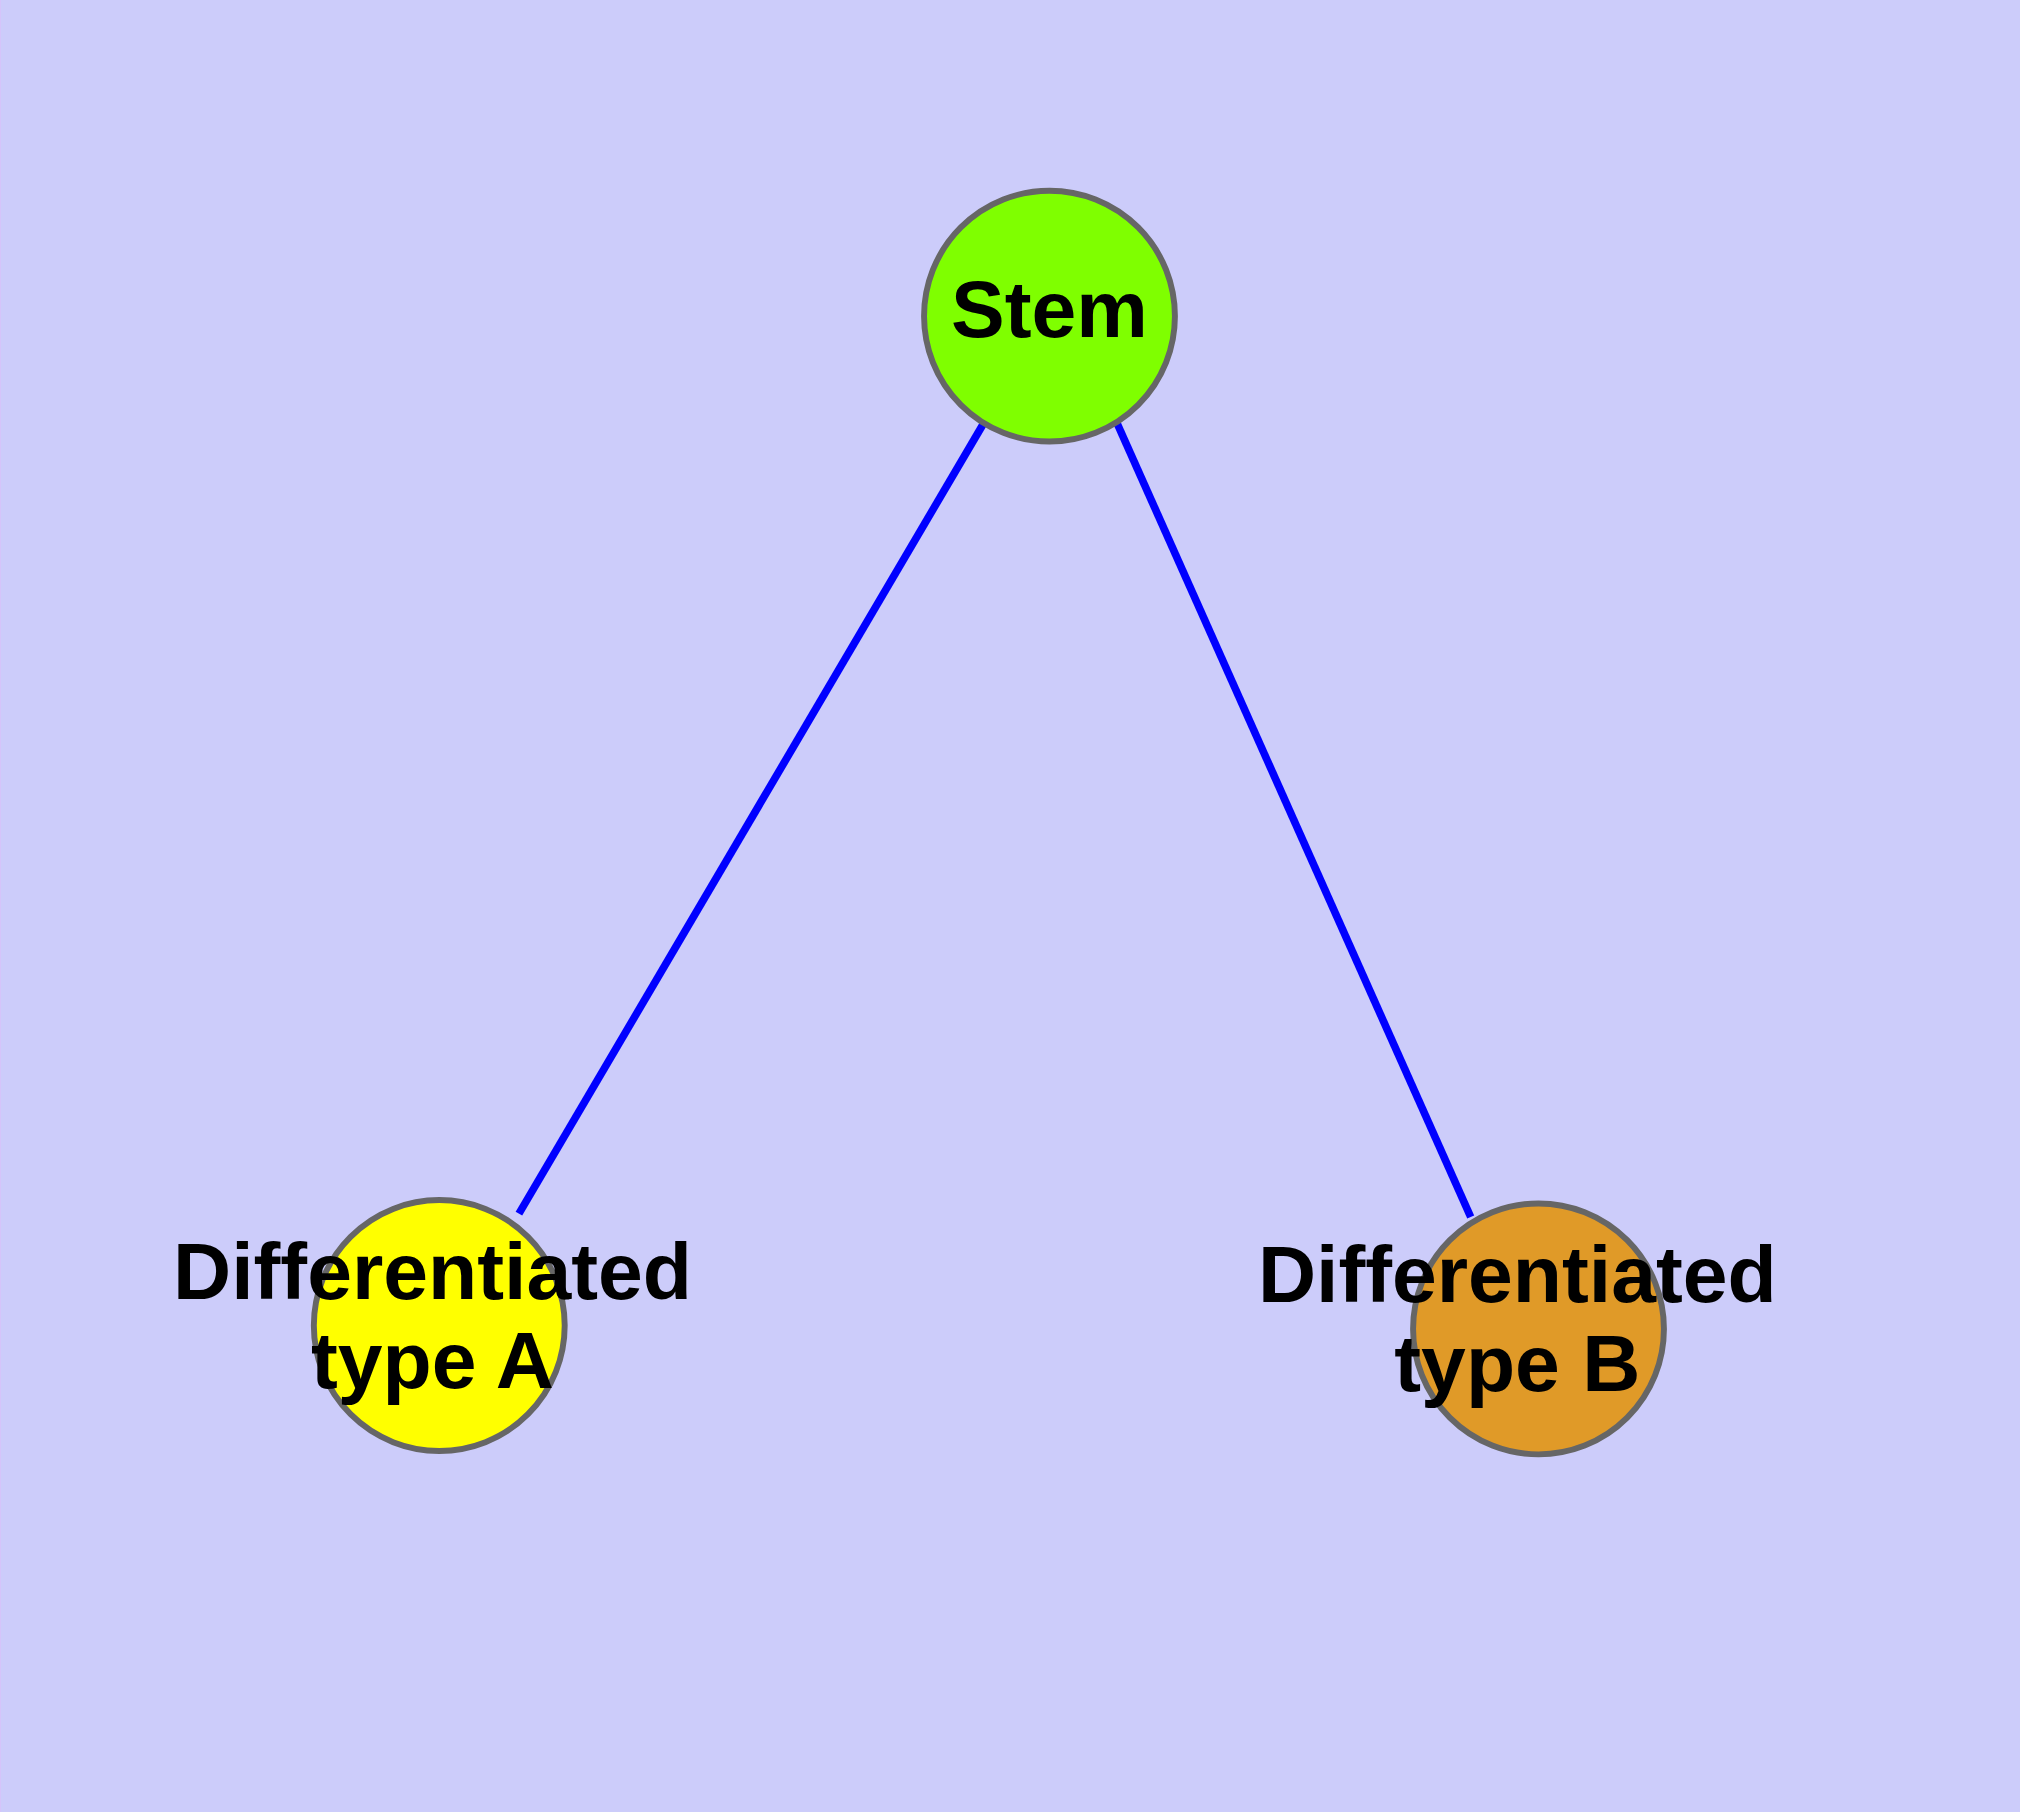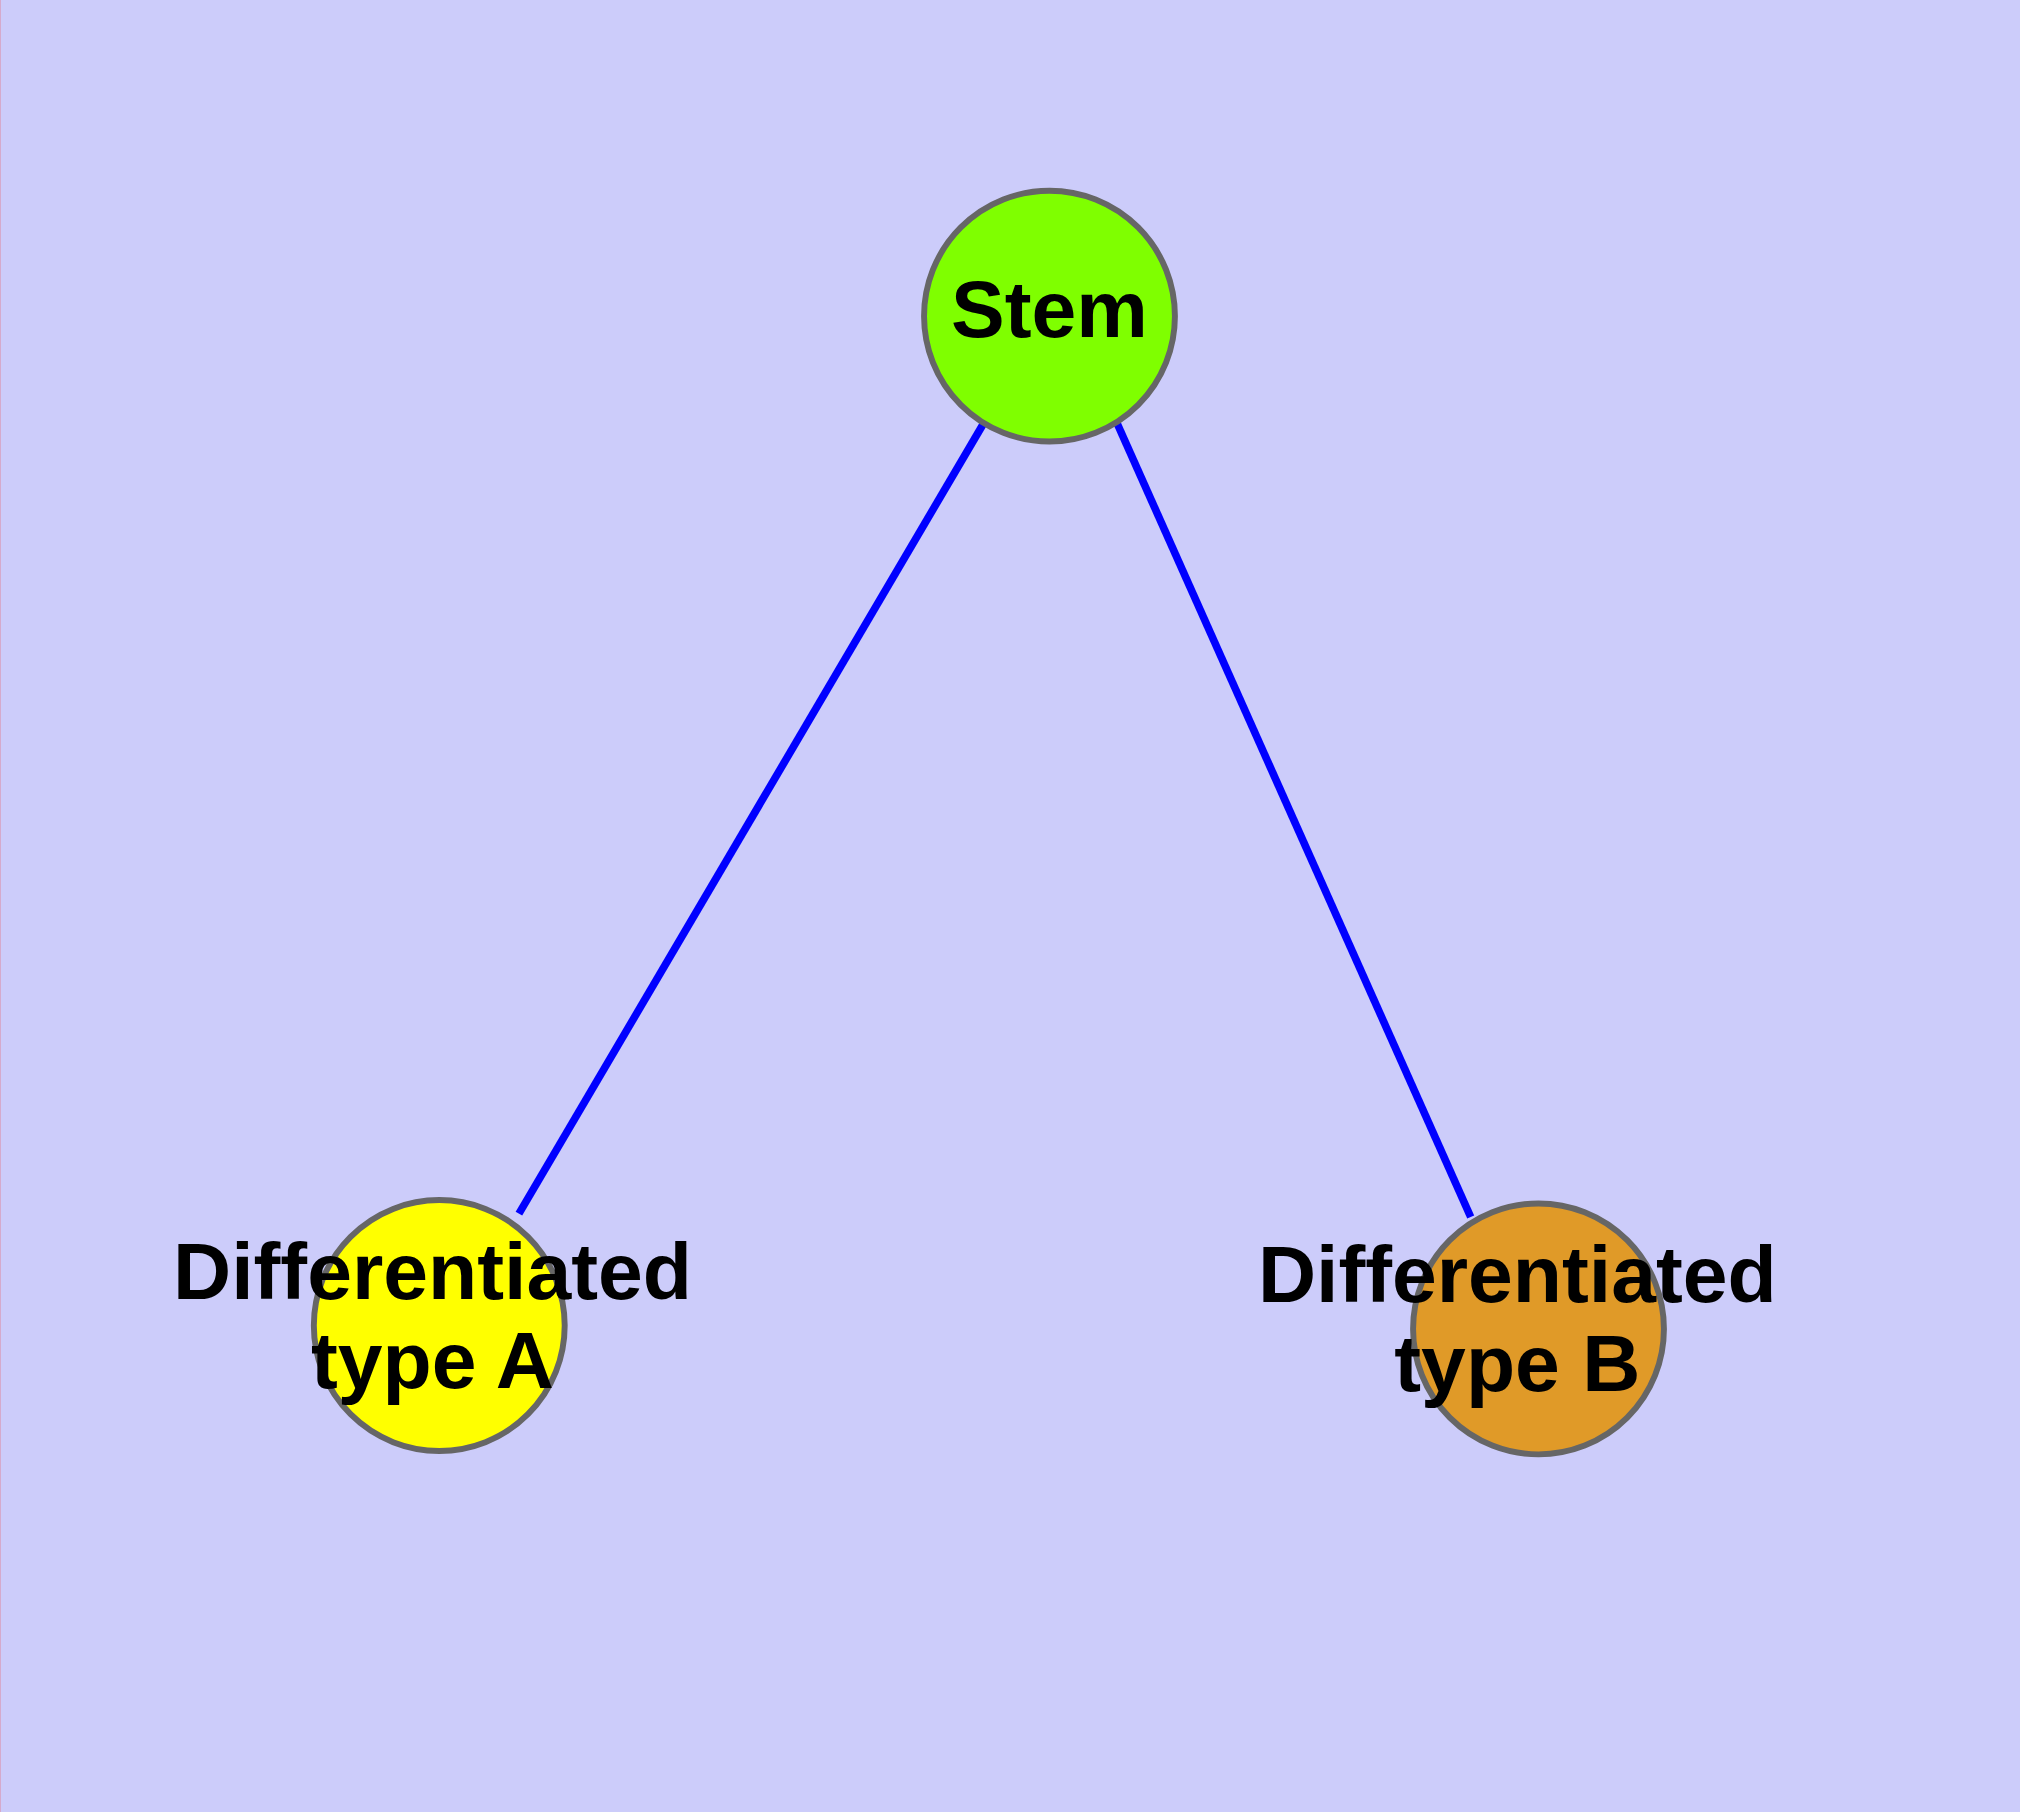--- a/index.html
+++ b/index.html
@@ -4,21 +4,21 @@
 <style>
   html, body {
     margin: 0;
     padding: 0;
     background: #ccccfa;
   }
   #canvas {
     position: relative;
     width: 2021px;
     height: 1812px;
-    background: #ef4444;
+    background: #f0abfc;
     overflow: hidden;
     font-family: "Liberation Sans", sans-serif;
   }
   #graph-svg {
     position: absolute;
     left: 0;
     top: 0;
     width: 2021px;
     height: 1812px;
   }

